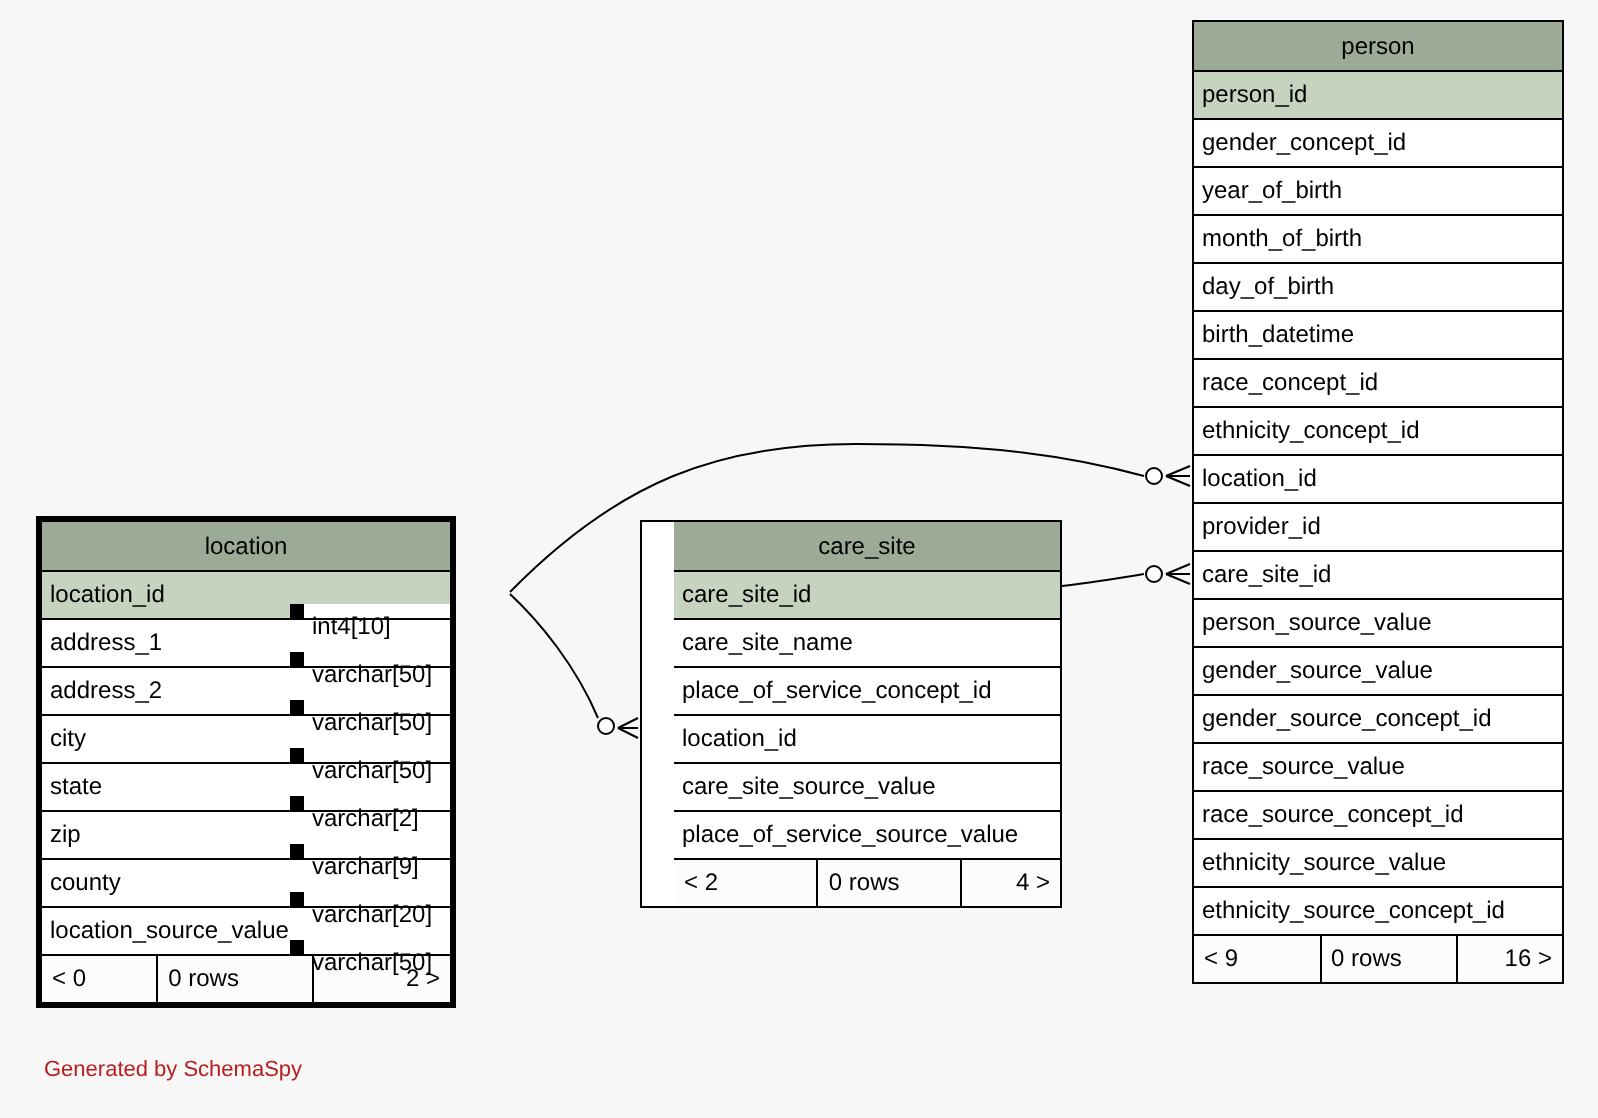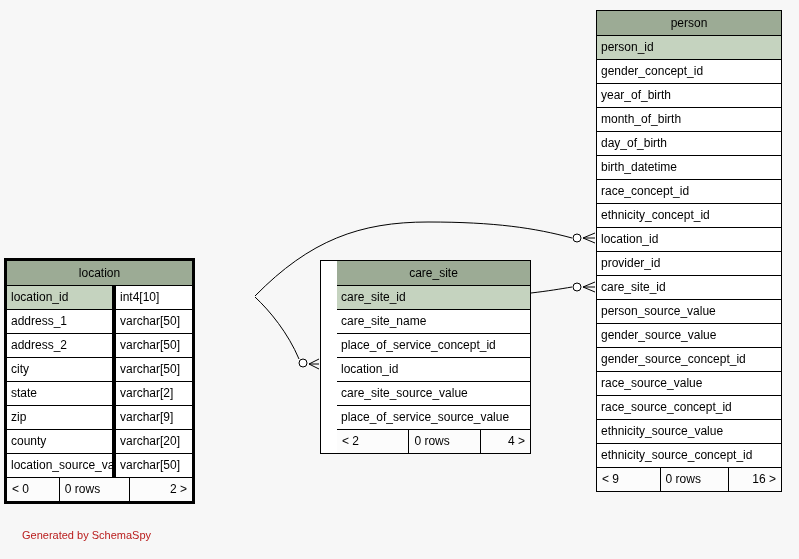--- a/index.html
+++ b/index.html
@@ -34,38 +34,39 @@
     border-top:1px solid #000;
     box-sizing:border-box;
     display:flex;
     background:#ffffff;
     white-space:nowrap;
   }
   .tbl-row.key{background:#c5d3bf;}
   .col-name{flex:1;padding:0 3px 0 4px;overflow:hidden;}
   .col-type{
     width:80px;padding:0 3px 0 4px;
-    border-left:4px solid #000000;
+    border-left:7px solid #000000;
     box-sizing:border-box;
     background:#ffffff;
+    margin-top:16px;
   }
   .tbl-footer{
     height:24px;line-height:23px;
     border-top:1px solid #000;
     box-sizing:border-box;
     display:flex;
     background:#fcfcfc;
   }
   .tbl-footer span{box-sizing:border-box;padding:0 5px;overflow:hidden;}
   .f-left{text-align:left;}
   .f-center{text-align:left;border-left:1px solid #000;}
   .f-right{text-align:right;border-left:1px solid #000;}
 
   
-  .t-location{left:4px;top:258px;width:191px;}
+  .t-location{left:18px;top:258px;width:210px;}
   .t-caresite{left:320px;top:260px;width:211px;padding-left:16px;}
   .t-person{left:596px;top:10px;width:186px;}
 
   
   .t-location .f-left{width:28%;}  .t-location .f-center{width:38%;} .t-location .f-right{width:34%;}
   .t-caresite .f-left{width:37%;}  .t-caresite .f-center{width:37%;} .t-caresite .f-right{width:26%;}
   .t-person  .f-left{width:34%;}   .t-person  .f-center{width:37%;}  .t-person  .f-right{width:29%;}
 
   .credit{
     position:absolute;left:22px;top:529px;

